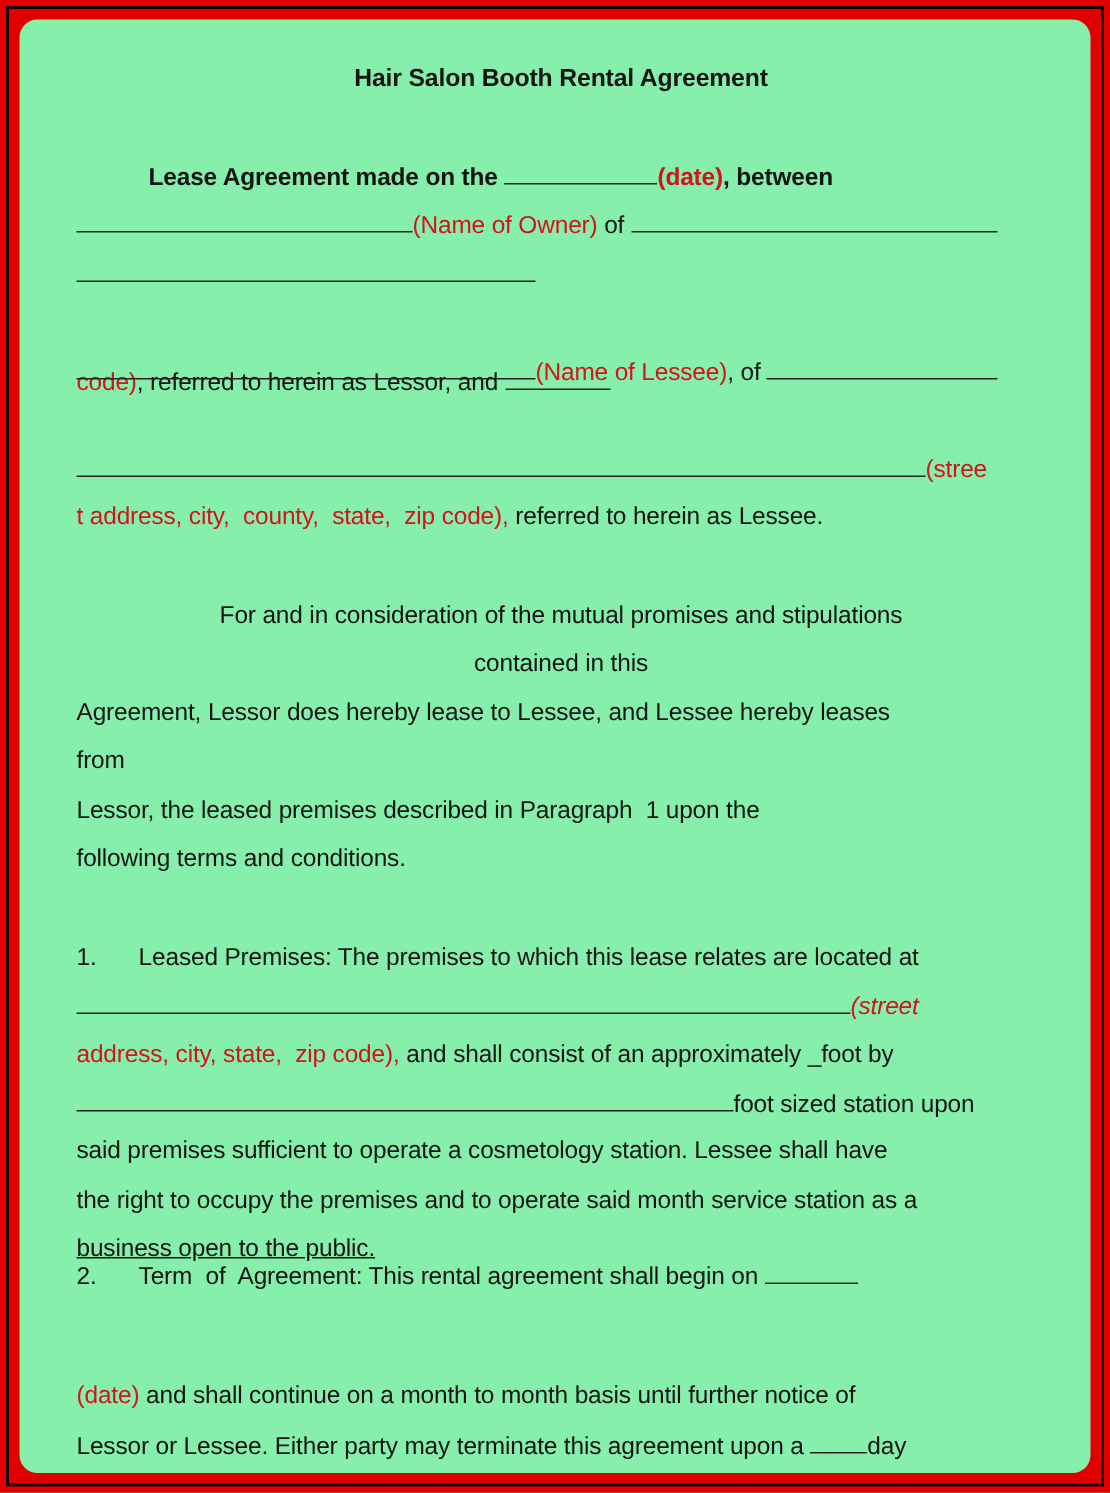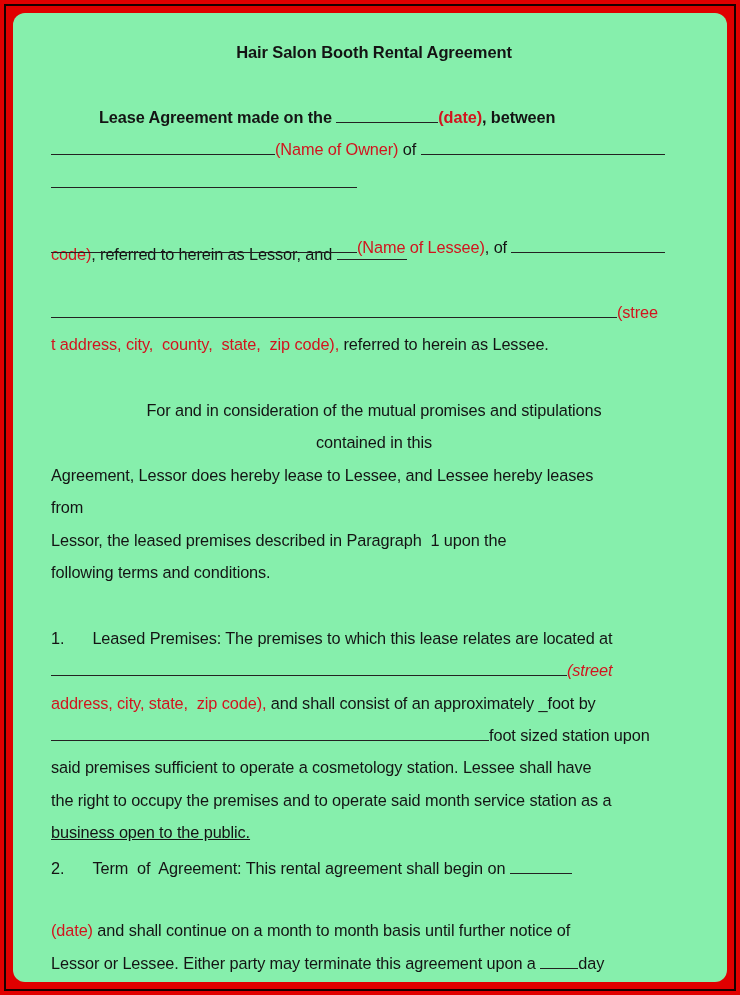--- a/index.html
+++ b/index.html
@@ -72,21 +72,21 @@
         <div class="line" style="top:647px;font-style:italic;"><span class="blank" style="width:516px;"></span><span class="red">(street</span></div>
 
         <div class="line" style="top:680px;"><span class="red">address, city, state,  zip code),</span><span> and shall consist of an approximately _foot by</span></div>
 
         <div class="line" style="top:712px;"><span class="blank" style="width:438px;"></span><span>foot sized station upon</span></div>
 
         <div class="line" style="top:744px;">said premises sufficient to operate a cosmetology station. Lessee shall have</div>
         <div class="line" style="top:777px;">the right to occupy the premises and to operate said month service station as a</div>
         <div class="line" style="top:809px;text-decoration:underline;">business open to the public.</div>
 
-        <div class="line" style="top:845px;text-align:center;"><span>2.</span><span style="display:inline-block; width:28px;"></span><span>Term  of  Agreement: This rental agreement shall begin on </span><span class="blank" style="width:62px;"></span></div>
+        <div class="line" style="top:827px;text-align:center;"><span>2.</span><span style="display:inline-block; width:28px;"></span><span>Term  of  Agreement: This rental agreement shall begin on </span><span class="blank" style="width:62px;"></span></div>
 
         <div class="line" style="top:907px;"><span class="red">(date)</span><span> and shall continue on a month to month basis until further notice of</span></div>
 
         <div class="line" style="top:940px;"><span>Lessor or Lessee. Either party may terminate this agreement upon a </span><span class="blank" style="width:38px;"></span><span>day</span></div>
 
       </div>
     </div>
   </div>
 </div>
 

